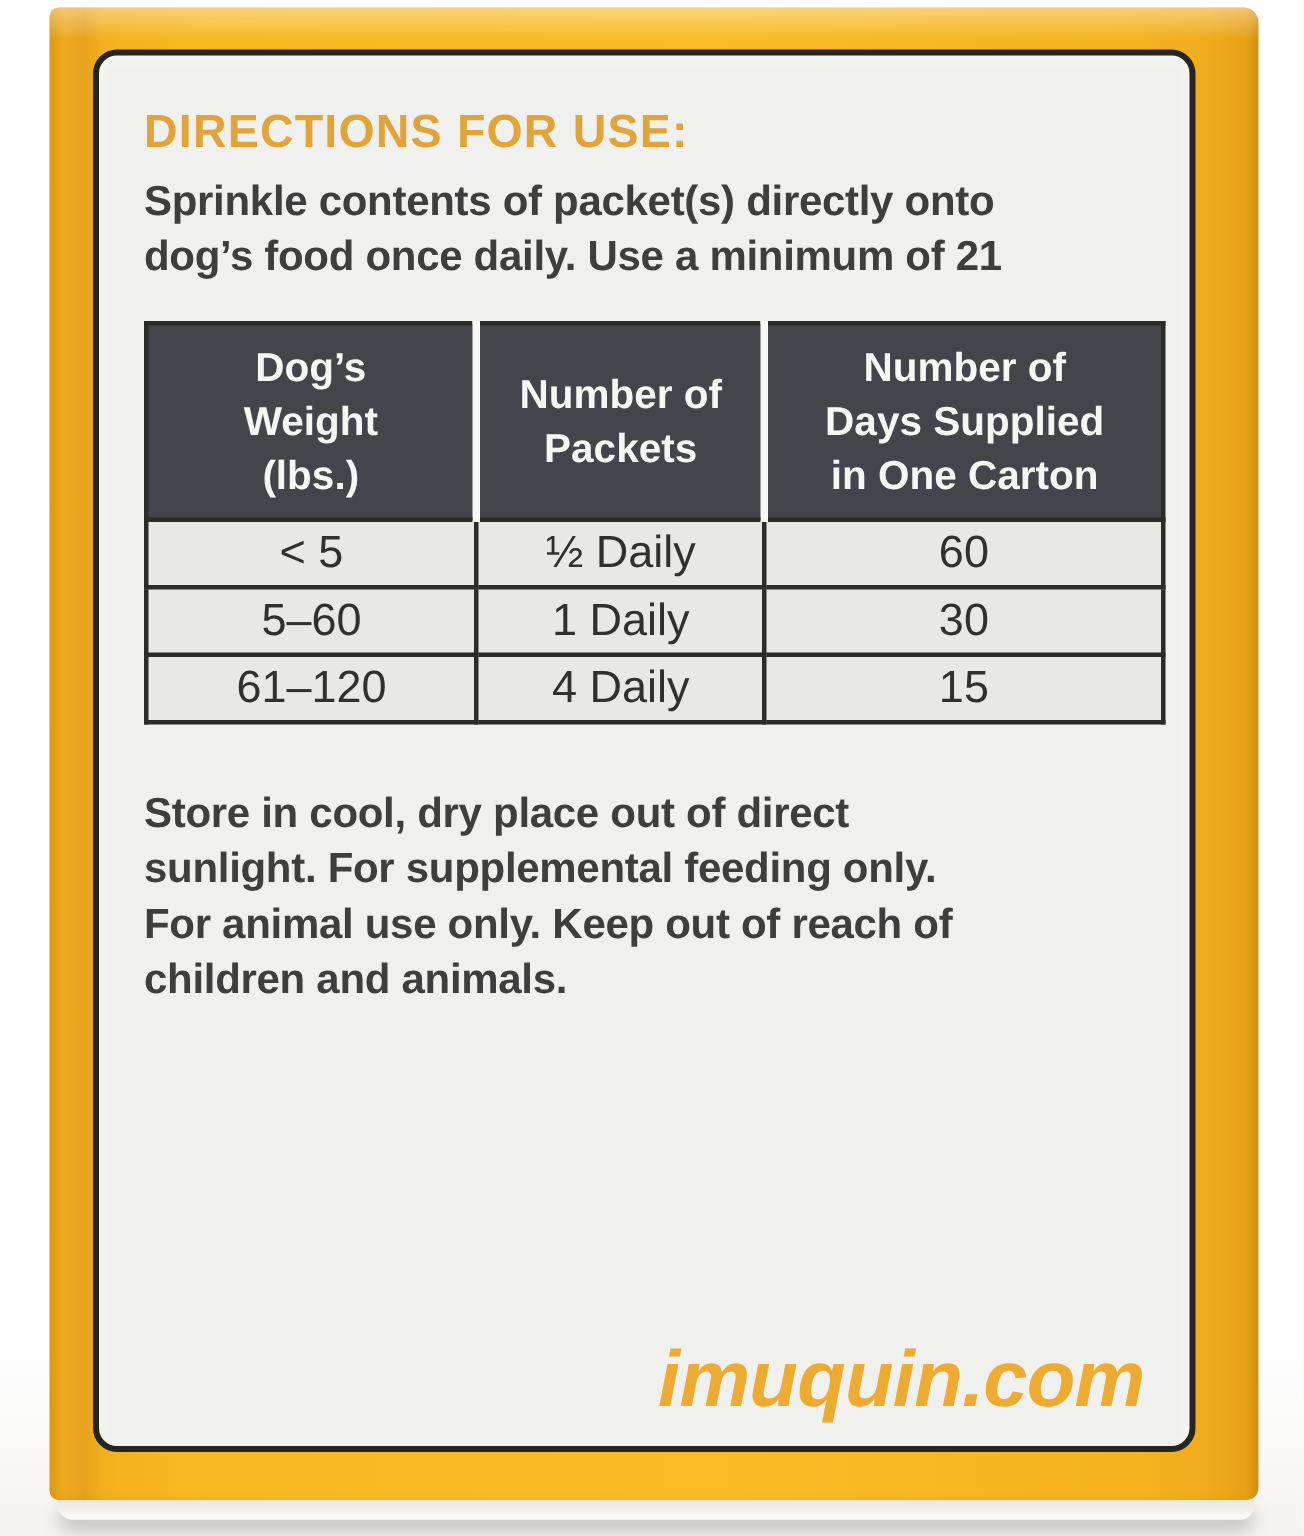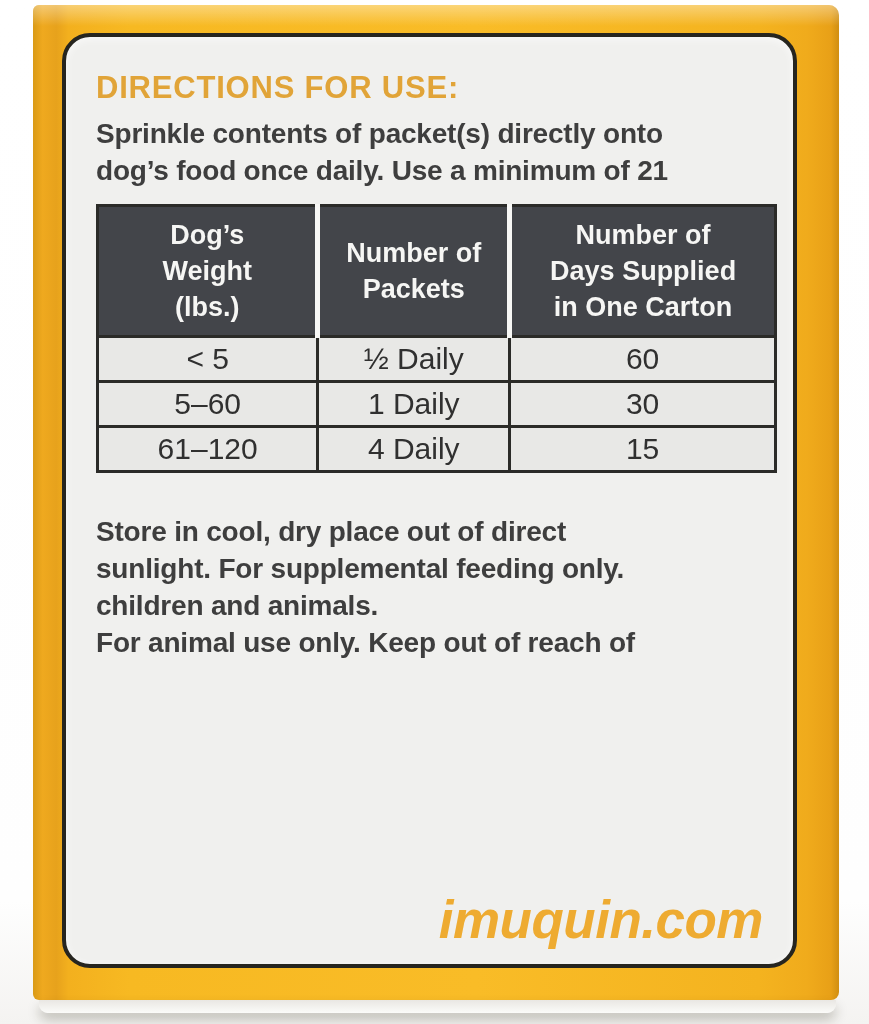--- a/index.html
+++ b/index.html
@@ -25,36 +25,36 @@
     content:""; position:absolute; left:6px; right:3px; bottom:-13px; height:13px;
     background:linear-gradient(180deg,#e9e7e3,#fbfbf9);
     border-radius:0 0 9px 9px;
     box-shadow:0 7px 12px rgba(40,35,15,0.25);
   }
   .panel {
     position:absolute; left:29px; top:28px; width:735px; height:935px;
     box-sizing:border-box;
     background:#f0f0ee;
     border:4px solid #26251f;
-    border-radius:28px;
+    border-radius:16px;
     padding:33px 28px 16px 30px;
     box-shadow:inset 0 2px 8px rgba(255,255,255,0.65);
   }
   .heading {
     margin:0; font-size:31px; font-weight:bold; color:#e1a438;
     letter-spacing:0.8px;
   }
   .body-text {
     margin:9px 0 0 0; font-size:28px; line-height:37px;
     color:#3e3e3e; letter-spacing:-0.2px; font-weight:700;
   }
   .body-text .line { display:block; }
   .storage { margin-top:40px; }
   table.dosage {
-    width:681px; margin-top:15px;
+    width:681px; margin-top:25px;
     border-collapse:collapse; table-layout:fixed;
   }
   col.c1 { width:32.5%; } col.c2 { width:28.3%; } col.c3 { width:39.2%; }
   th {
     background:#43454a; color:#f6f6f4;
     font-size:27px; font-weight:bold; line-height:36px;
     padding:10px 4px; text-align:center; vertical-align:middle;
     border:3px solid #2b2b28;
   }
   th.mid { border-left:5px solid #f7f7f5; border-right:5px solid #f7f7f5; }
@@ -122,20 +122,20 @@
           <td>61–120</td>
           <td>4 Daily</td>
           <td>15</td>
         </tr>
       </tbody>
     </table>
 
     <p class="body-text storage">
       <span class="line">Store in cool, dry place out of direct</span>
       <span class="line">sunlight. For supplemental feeding only.</span>
+      <span class="line">For animal use only. Keep out of reach of</span>
       <span class="line">children and animals.</span>
-      <span class="line">For animal use only. Keep out of reach of</span>
     </p>
 
     <div class="website">imuquin.com</div>
 
   </div>
 </div>
 
 </body></html>

